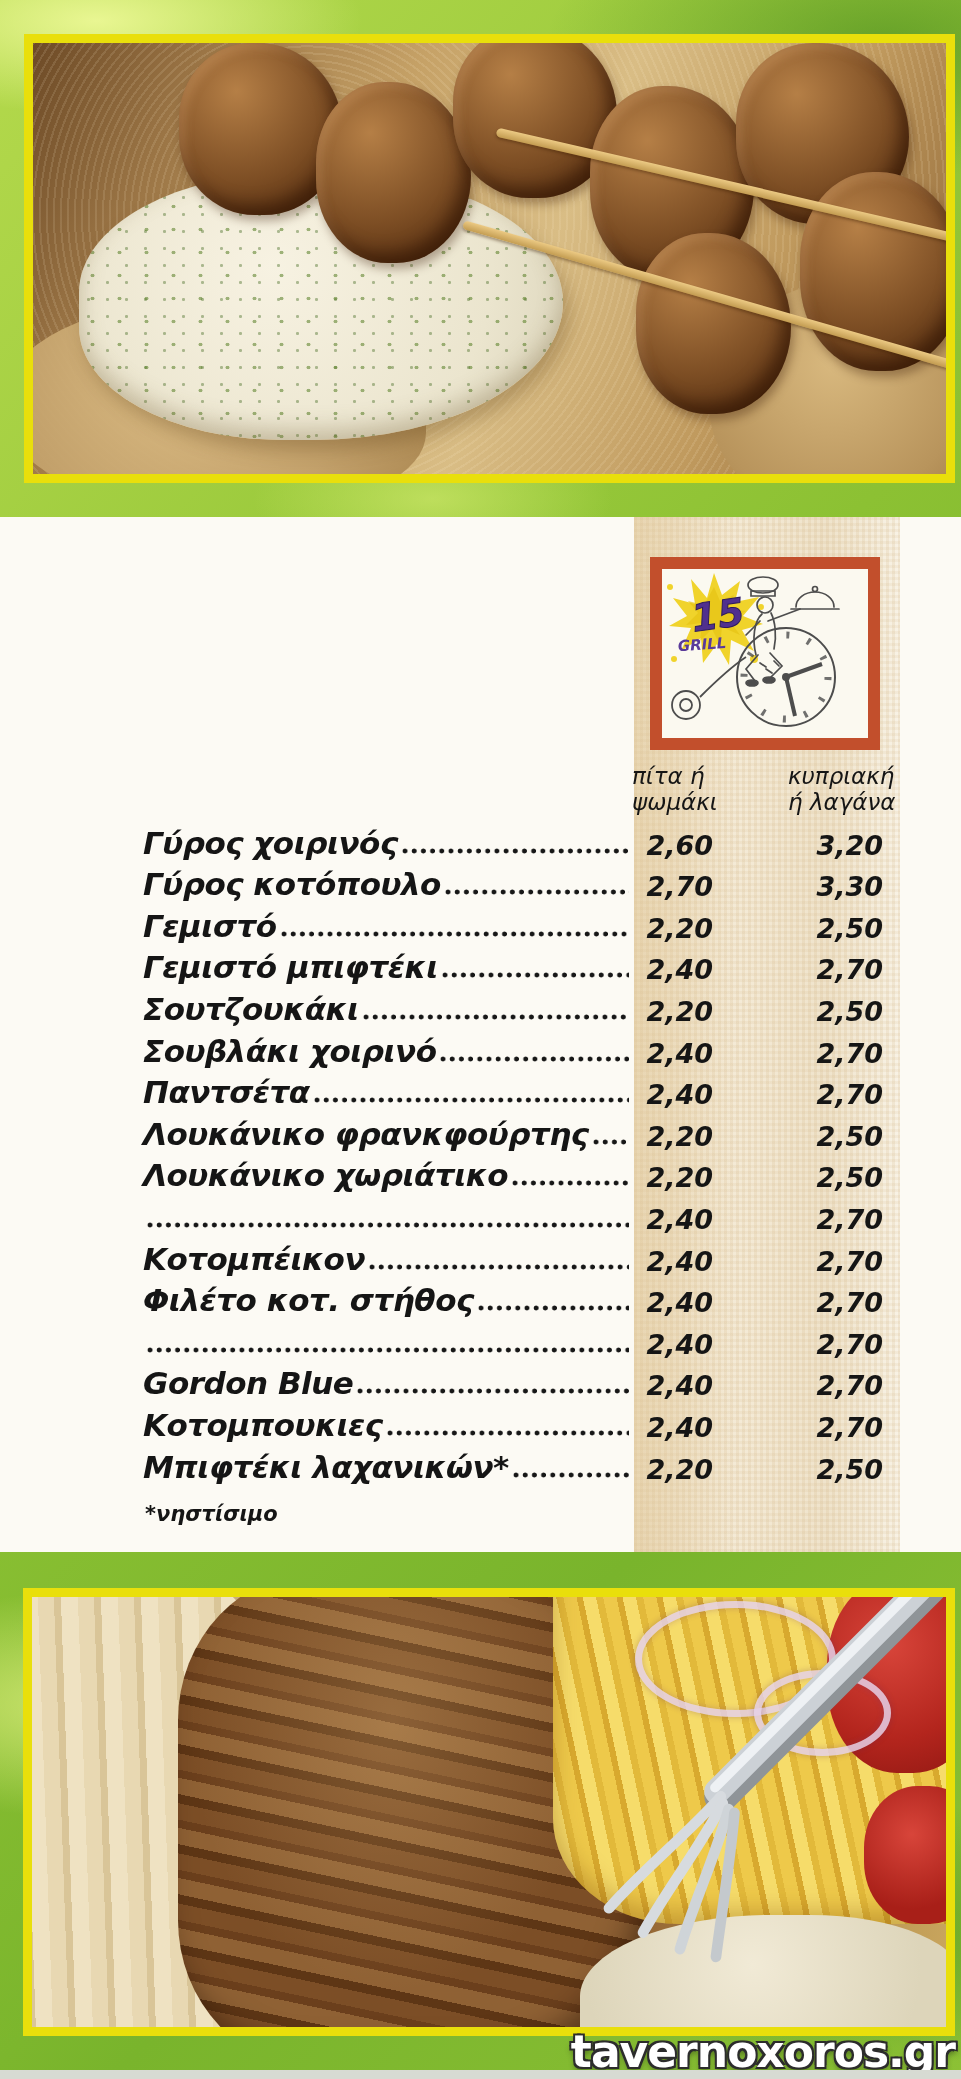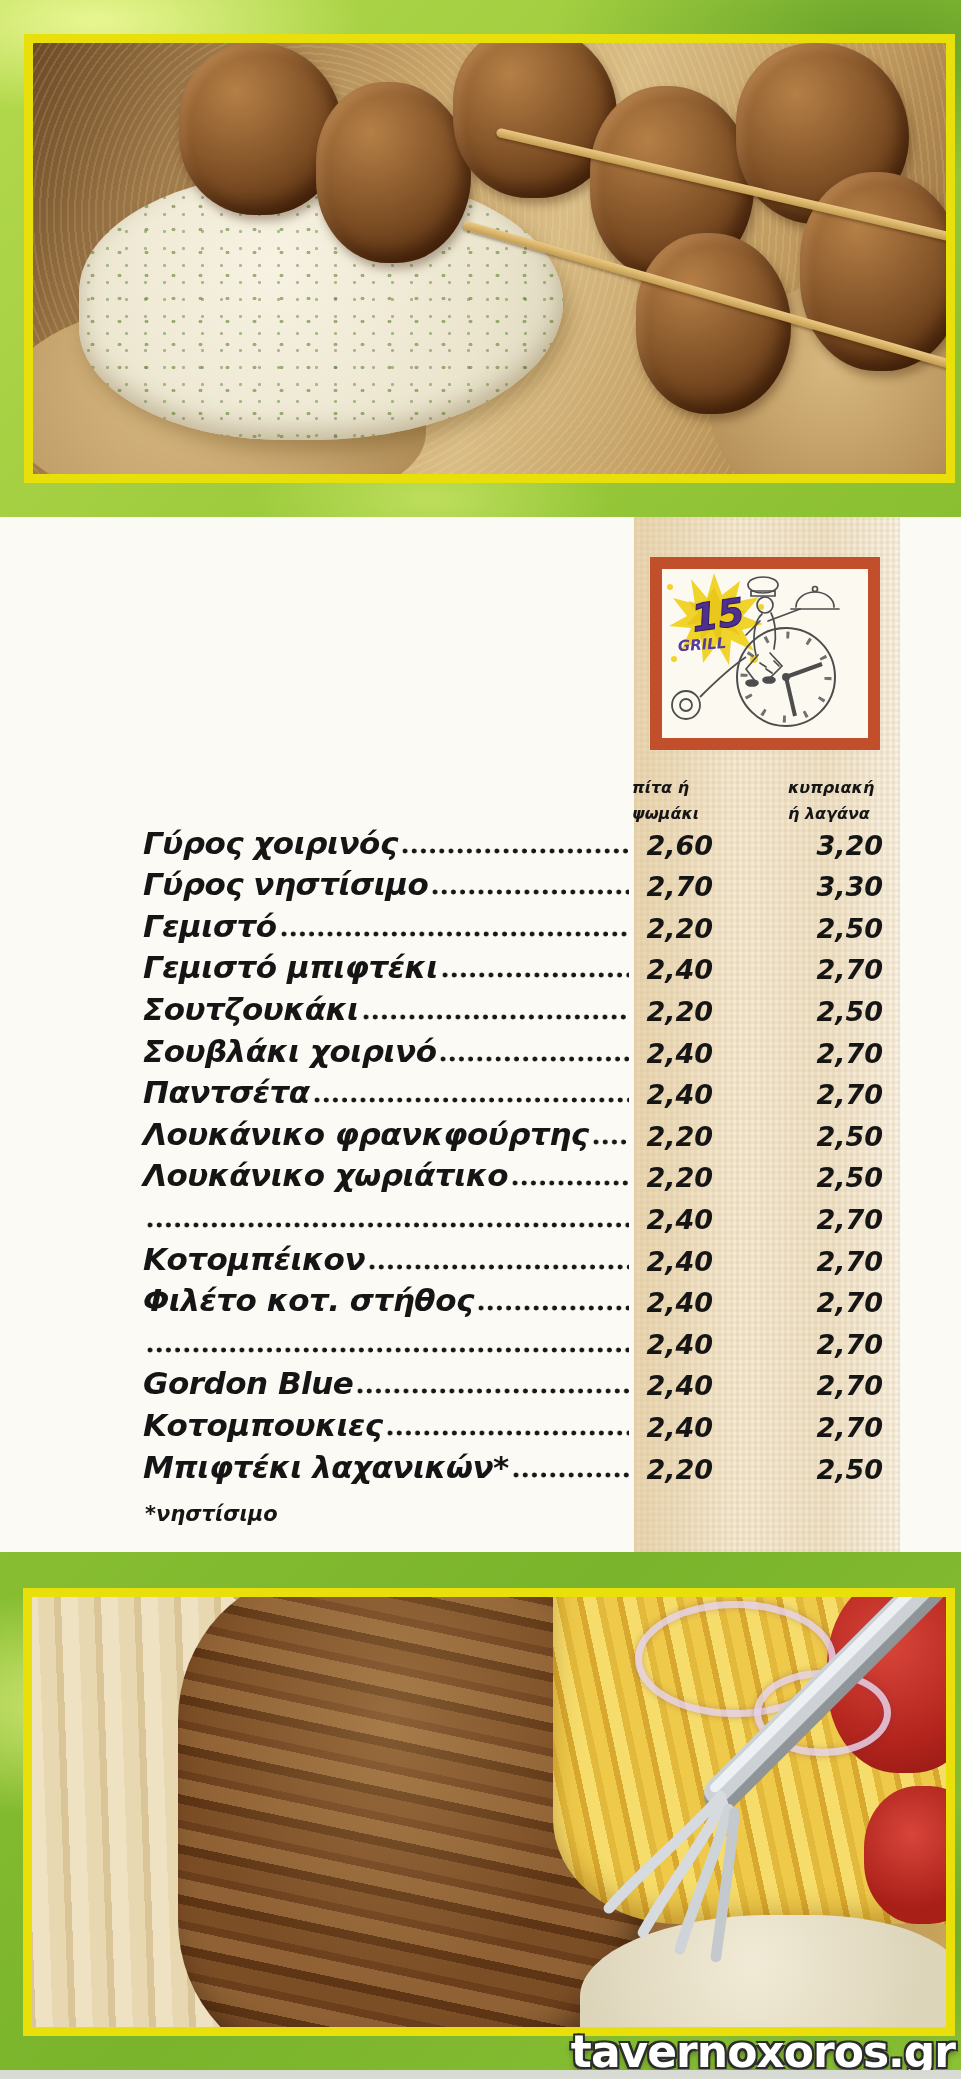--- a/index.html
+++ b/index.html
@@ -95,22 +95,22 @@
     box-shadow:inset 0 3px 5px rgba(230,255,180,.5), 2px 3px 5px rgba(60,20,0,.4); }
   .banner-title{ position:absolute; right:18px; bottom:14px; color:#fff; font-weight:bold;
     font-size:54px; letter-spacing:1px; text-shadow:0 2px 4px rgba(120,40,0,.35); }
 
   
   .logo-box{ position:absolute; left:650px; top:40px; width:230px; height:193px;
     border:12px solid #c24f2c; background:#fbf9f0; }
   .logo-box svg{ width:100%; height:100%; display:block; }
 
   
-  .col-header{ position:absolute; top:246px; font-size:16px; font-weight:bold; font-style:italic;
-    color:#151515; line-height:26px;margin-top:12px; }
+  .col-header{ position:absolute; top:246px; font-size:23px; font-weight:normal; font-style:italic;
+    color:#151515; line-height:26px; }
   .col-header.c1{ left:632px; }
   .col-header.c2{ left:788px; }
 
   
   .menu-list{ position:absolute; left:143px; top:305px; width:740px; }
   .menu-row{ display:flex; align-items:flex-end; height:41.6px; color:#151515; }
   .item-name{ font-size:31px; font-weight:bold; font-style:italic; white-space:nowrap; letter-spacing:-.5px; padding-bottom:3px; }
   .leader{ flex:1; height:6px; margin:0 4px 10px 3px;
     background-image:radial-gradient(circle at 4px 3px, #171717 2.1px, transparent 2.8px);
     background-size:9.2px 6px; background-repeat:repeat-x; }
@@ -211,21 +211,21 @@
 
     <div class="menu-list">
   <div class="menu-row">
     <span class="item-name">Γύρος χοιρινός</span>
     <span class="leader"></span>
     <span class="price p1">2,60</span>
     <span class="price p2">3,20</span>
   </div>
 
   <div class="menu-row">
-    <span class="item-name">Γύρος νηστίσιμο</span>
+    <span class="item-name">Γύρος κοτόπουλο</span>
     <span class="leader"></span>
     <span class="price p1">2,70</span>
     <span class="price p2">3,30</span>
   </div>
 
   <div class="menu-row">
     <span class="item-name">Γεμιστό</span>
     <span class="leader"></span>
     <span class="price p1">2,20</span>
     <span class="price p2">2,50</span>

